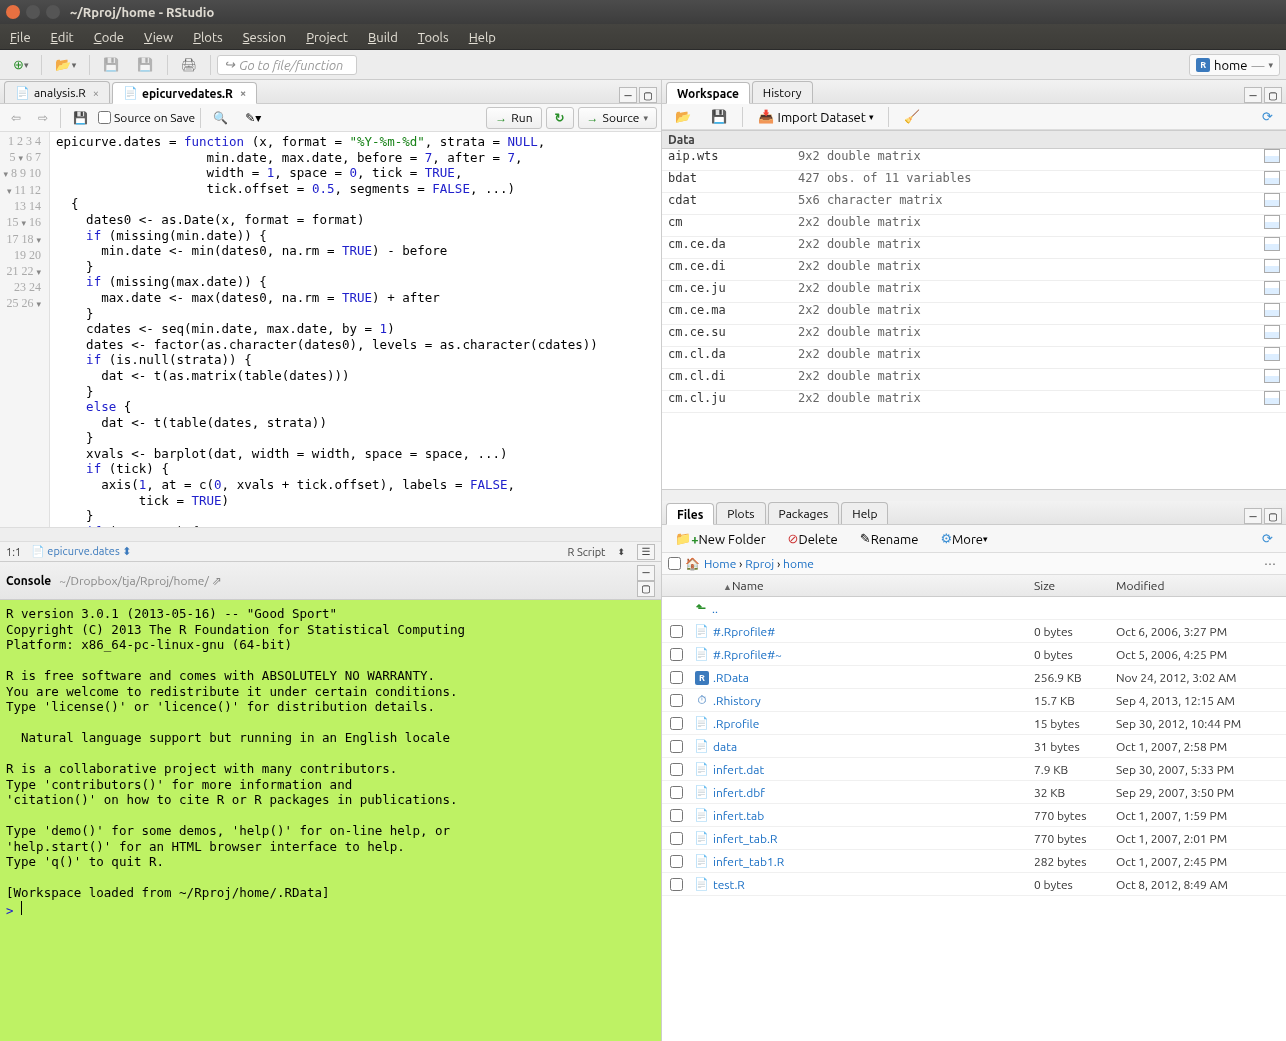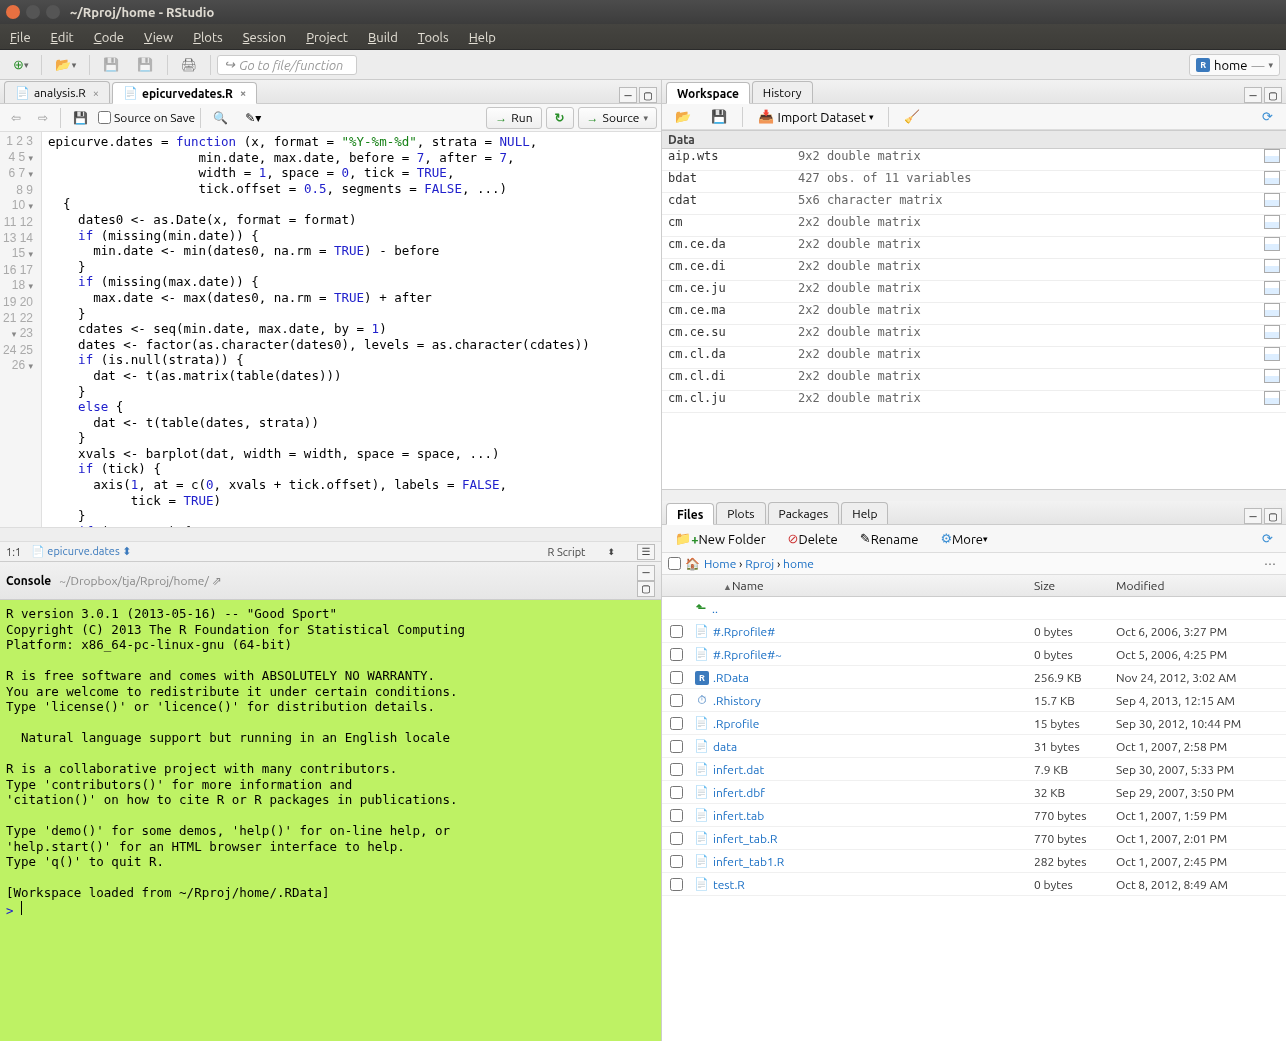--- a/index.html
+++ b/index.html
@@ -25,27 +25,27 @@
 .tab { height: 22px; padding: 0 10px; border: 1px solid #bbb; border-bottom: none; border-radius: 4px 4px 0 0; margin-right: 2px; background: #eee; display: flex; align-items: center; gap: 4px; cursor: pointer; font-size: 12px;}
 .tab.active { background: #fff; font-weight: bold; border-bottom:1px solid #fff; margin-bottom:-1px;}
 .tab .close-x { color:#888; font-size:11px; margin-left:3px; cursor:pointer;}
 .pane-tabs .pane-btns { margin-left: auto; display: flex; gap: 2px; padding-right:4px;}
 .pane-mini-btn { width:18px; height:16px; border:1px solid #bbb; background:#f5f5f5; font-size:10px; display:flex; align-items:center; justify-content:center; cursor:pointer;}
 .source-toolbar { height: 28px; background: #f7f7f7; border-bottom: 1px solid #ddd; display: flex; align-items: center; padding: 0 4px; gap: 3px; font-size:12px;}
 .btn-pill { height: 22px; border:1px solid #c5c5c5; border-radius:3px; background:linear-gradient(to bottom,#fdfdfd,#efefef); padding:0 8px; display:inline-flex; align-items:center; gap:4px; cursor:pointer; font-size:12px;}
 .btn-pill .arrow-down{ font-size:9px; color:#666;}
 .green-arrow { color:#2a8f2a; font-weight:bold;}
 .editor { flex:1; display:flex; background:#fff; overflow:hidden; position:relative;}
-.gutter { width: 42px; background:#f5f5f5; border-right:1px solid #e0e0e0; font-family:Liberation Sans, sans-serif; font-size:12px; color:#aaa; text-align:right; padding:2px 8px 2px 2px; line-height:15.6px;}
+.gutter { width: 50px; background:#f5f5f5; border-right:1px solid #e0e0e0; font-family:Liberation Serif, serif; font-size:12px; color:#aaa; text-align:right; padding:2px 8px 2px 2px; line-height:15.6px;}
 .code { flex:1; font-family:"DejaVu Sans Mono",monospace; font-size:12.5px; white-space:pre; padding:2px 6px; line-height:15.6px; overflow:auto;}
 .code .kw { color:#2020cc;}
 .code .str { color:#178217;}
 .code .num { color:#2020cc;}
 .editor-status { height:20px; background:#f2f2f2; border-top:1px solid #ddd; display:flex; align-items:center; padding:0 6px; font-size:11px; color:#444;}
-.editor-status .right{margin-left:auto; display:flex; gap:22px; align-items:center;justify-content:space-between;}
+.editor-status .right{margin-left:auto; display:flex; gap:12px; align-items:center;justify-content:space-between;}
 .console-header { height:39px; background:linear-gradient(to bottom,#f1f1f1,#e6e6e6); border-top:1px solid #ccc; border-bottom:1px solid #ccc; display:flex; align-items:center; padding:0 6px; font-size:12px;}
 .console-header b{margin-right:8px;}
 .console-path{ color:#888;}
 .console { flex:1; background:#bef264; font-family:"DejaVu Sans Mono",monospace; font-size:12.5px; padding:6px; white-space:pre-wrap; line-height:15.5px; overflow:auto;}
 .console .prompt{ color:#2020cc;}
 .ws-header { height:26px; background:#f7f7f7; border-bottom:1px solid #ddd; display:flex; align-items:center; padding:0 6px; gap:6px;}
 .data-section-hdr { background:#e8e8e8; border-top:1px solid #ccc; border-bottom:1px solid #ccc; padding:2px 6px; font-weight:bold; font-size:12px; color:#444;}
 .ws-list { flex:1; overflow:auto; background:#fff;}
 .ws-row { display:flex; align-items:flex-start; height:22px; border-bottom:1px solid #eee; padding:0 6px; font-family:"DejaVu Sans Mono",monospace; font-size:12px;}
 .ws-row .name{ width:130px; color:#333;}

